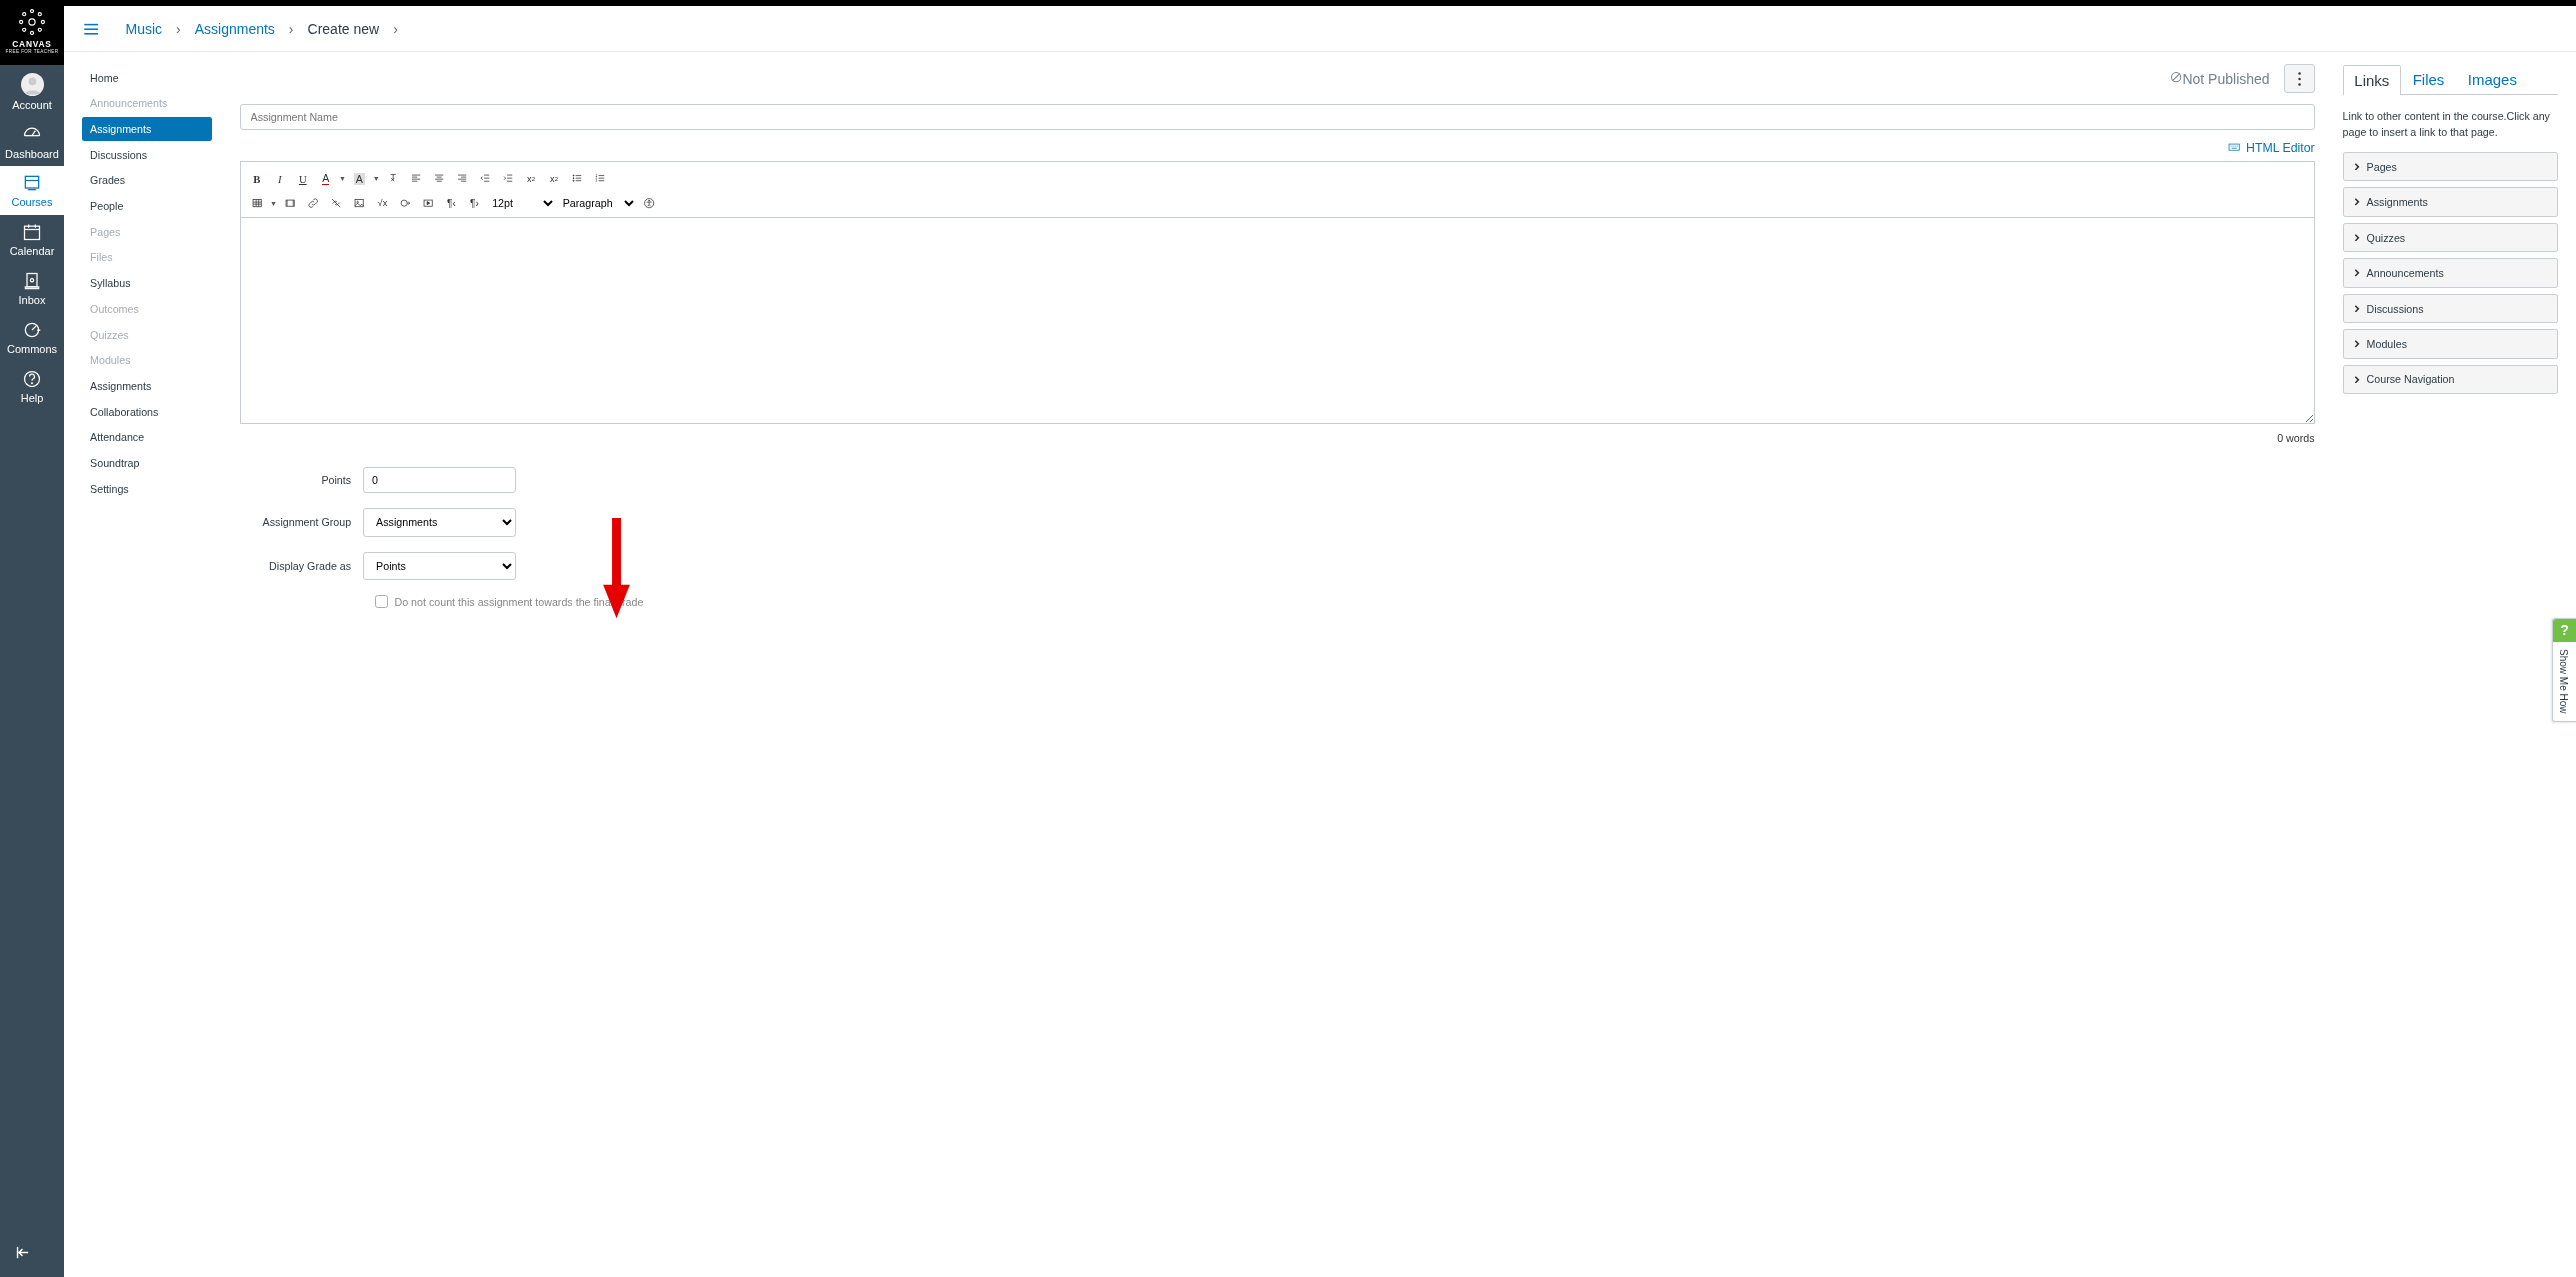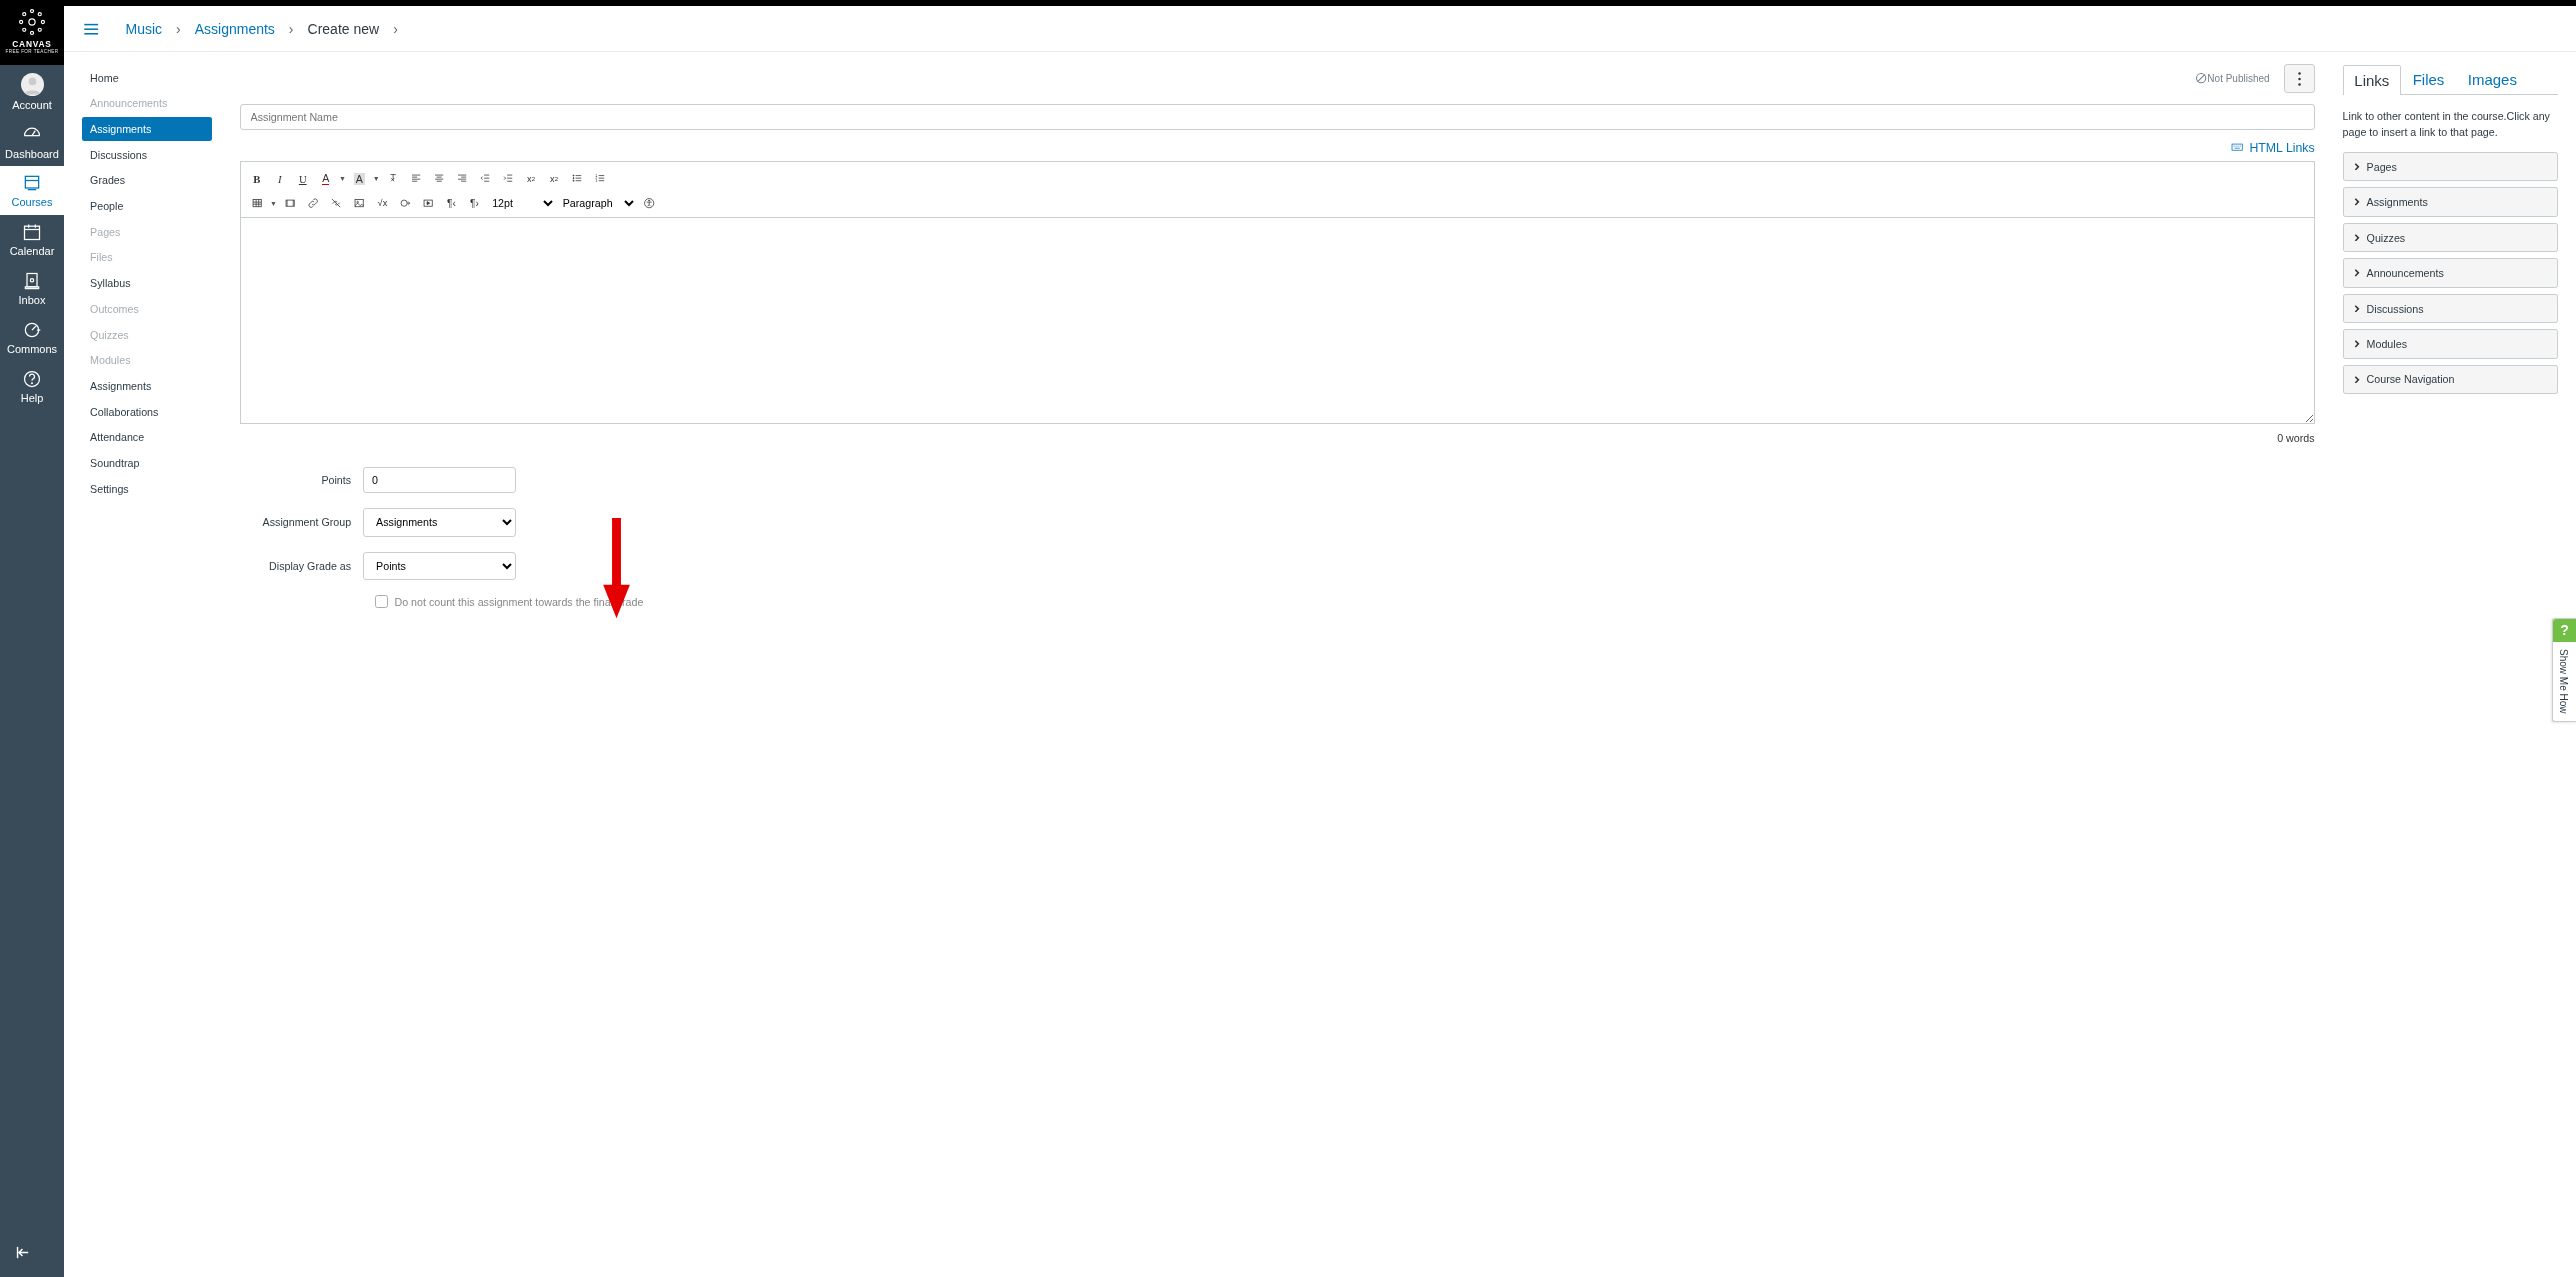--- a/index.html
+++ b/index.html
@@ -42,21 +42,21 @@
 
 .course-nav { width: 130px; flex-shrink:0; padding-top:6.1px; }
 .course-nav ul { list-style:none; }
 .course-nav li { padding: 6.1px 7.7px; font-size:10.7px; color:#2D3B45; cursor:pointer; border-radius:2.3px; margin-bottom:1.5px; }
 .course-nav li.active { background:#0374B5; color:#fff; }
 .course-nav li.disabled { color: #A5ADB3; }
 
 
 .main-edit { flex: 1; min-width:0; }
 .publish-row { display:flex; justify-content:flex-end; align-items:center; gap: 14px; margin-top:4.6px; margin-bottom: 10.7px; }
-.publish-row .not-published { color:#73818C; font-size:10px; display:flex; align-items:center; gap:0; }
+.publish-row .not-published { color:#73818C; font-size:14px; display:flex; align-items:flex-start; gap:0; }
 .publish-row .not-published svg { width:12.3px; height:12.3px; stroke:#73818C; fill:none; }
 .more-btn { width:31px; height:29px; border:0.8px solid #C7CDD1; border-radius:3.1px; background:#F5F5F5; display:flex; align-items:center; justify-content:center; cursor:pointer; }
 .more-btn svg { width:3.1px; height:14px; }
 
 
 .name-input { width:100%; padding: 6.1px 9.2px; font-size:10.7px; border:0.8px solid #C7CDD1; border-radius:3.1px; margin-bottom: 10.7px; }
 
 
 .html-ed-row { display:flex; justify-content:flex-end; margin-bottom:6.1px; }
 .html-ed { color:#0374B5; font-size:12.3px; display:flex; align-items:center; gap:6.1px; cursor:pointer; }
@@ -270,21 +270,21 @@
       <div class="html-ed-row">
         <span class="html-ed">
           <svg viewBox="0 0 24 24" stroke-width="1.5">
               <rect x="2" y="6" width="20" height="12" fill="none"></rect>
               <line x1="5" y1="10" x2="7" y2="10"></line>
               <line x1="9" y1="10" x2="11" y2="10"></line>
               <line x1="13" y1="10" x2="15" y2="10"></line>
               <line x1="17" y1="10" x2="19" y2="10"></line>
               <line x1="7" y1="14" x2="17" y2="14"></line>
             </svg>
-          <span>HTML Links</span>
+          <span>HTML Editor</span>
         </span>
       </div>
 
       <div class="rte-toolbar">
         <div class="row">
           <span class="btn bold">B</span>
           <span class="btn ital">I</span>
           <span class="btn under">U</span>
           <span class="btn">
               <span style="border-bottom:1.5px solid #c00;">A</span>

